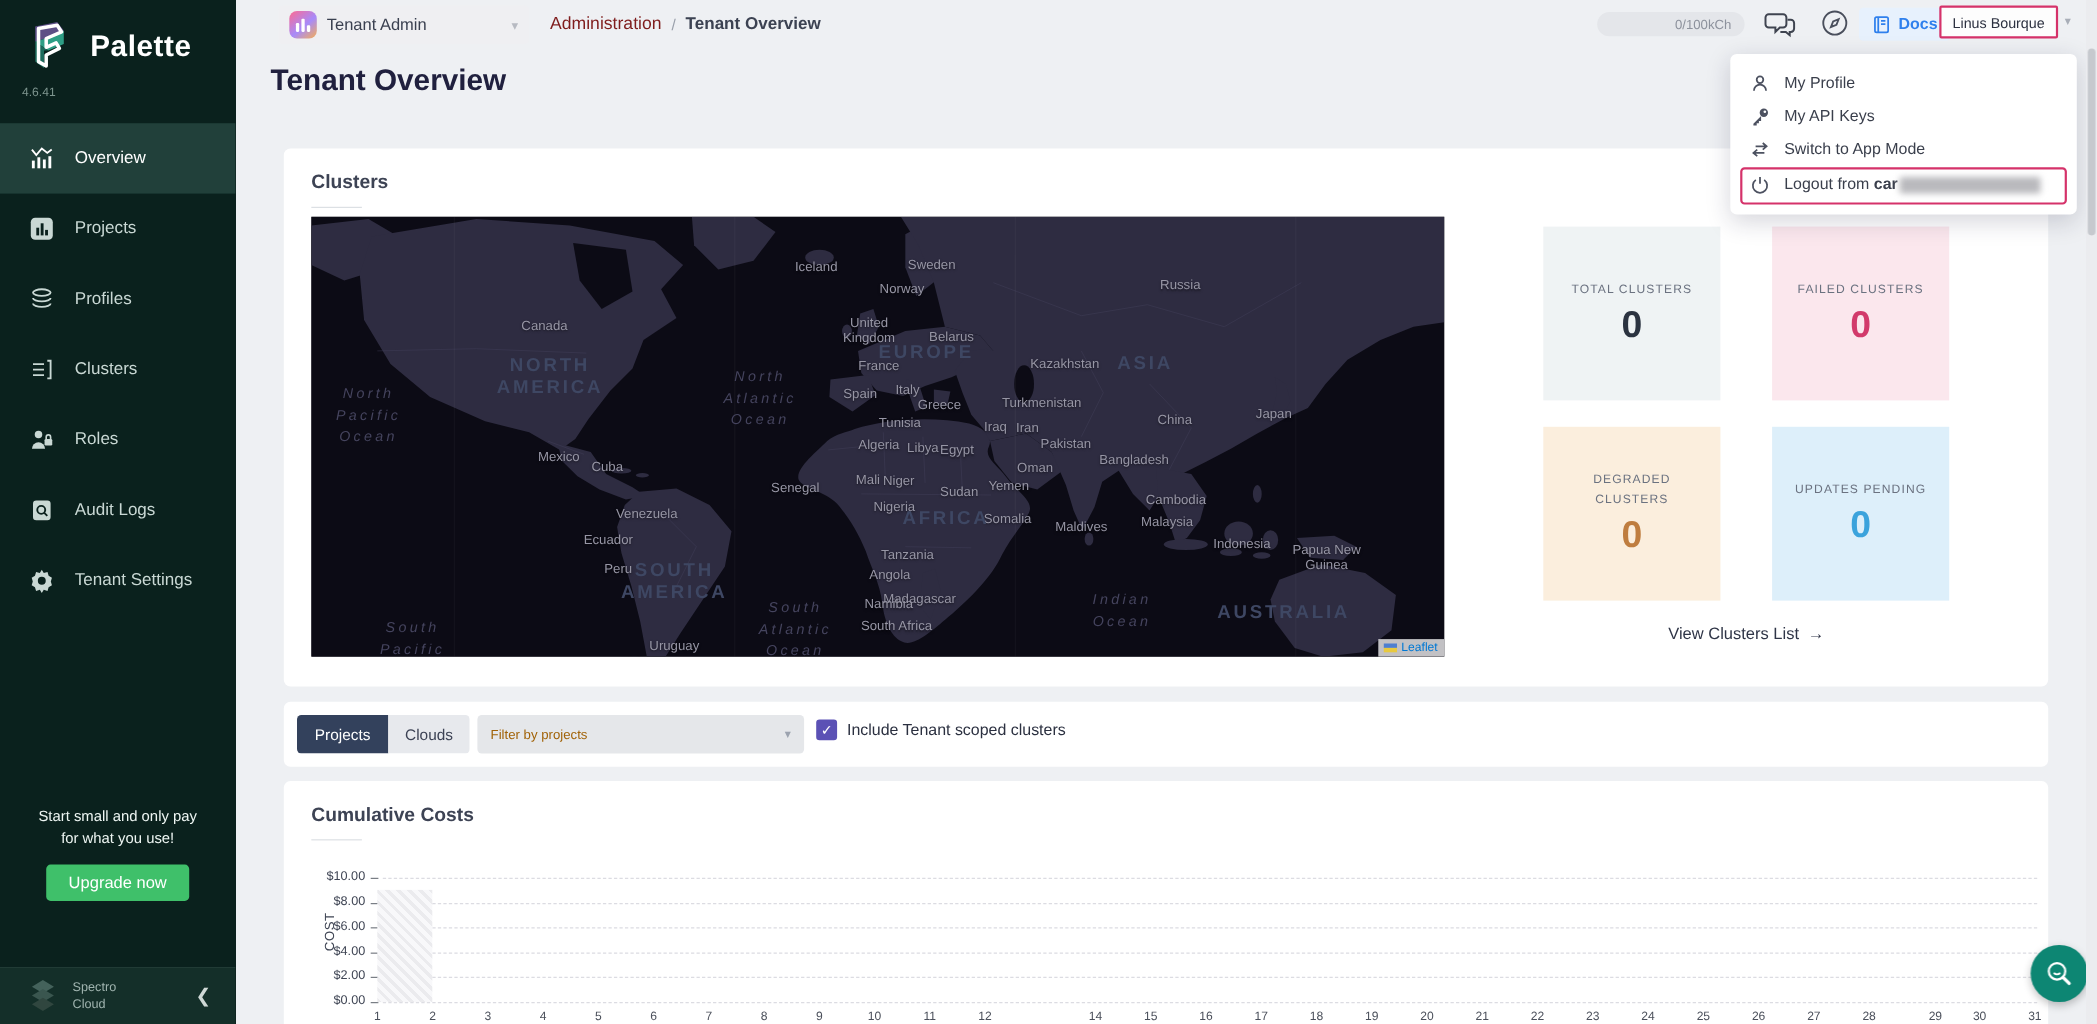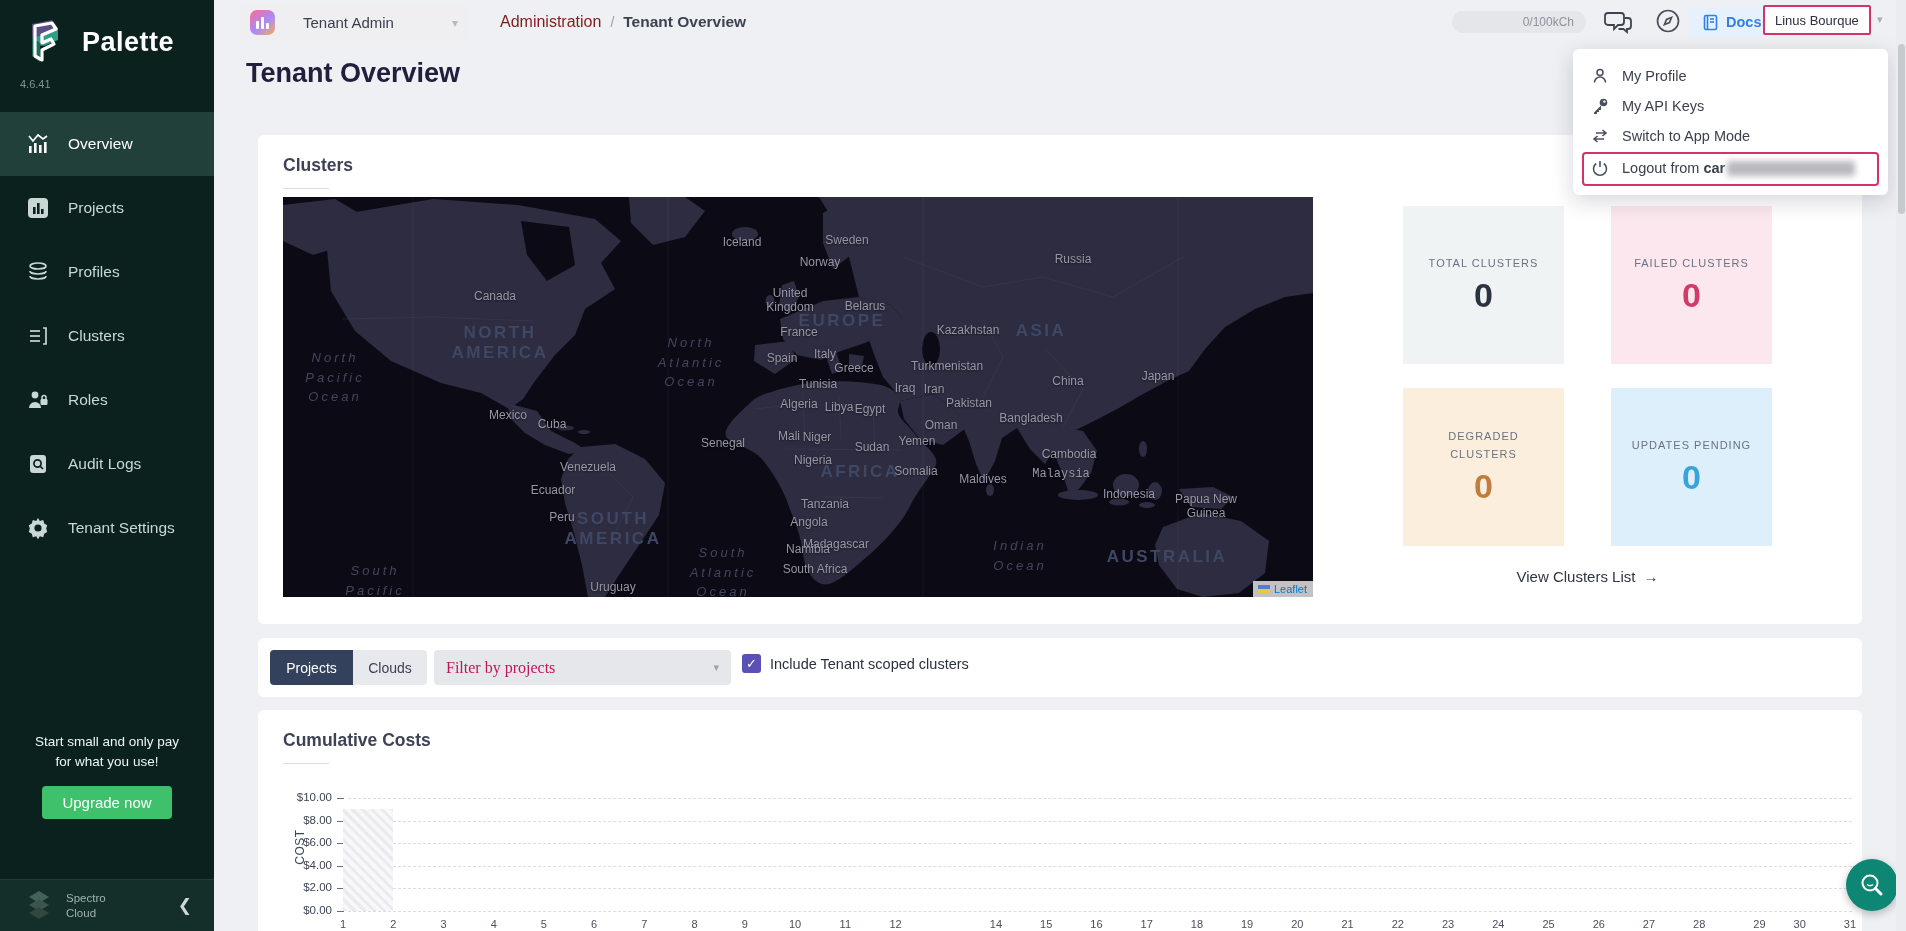--- a/index.html
+++ b/index.html
@@ -20,21 +20,21 @@
   .upgrade-btn { margin-top:14px; display:inline-block; background:#3fc06a; color:#ffffff; font-size:15px; padding:8px 20px; border:none; border-radius:4px; cursor:pointer; }
   .side-foot { position:absolute; left:0; bottom:0; width:214px; height:52px; background:#142f29; border-top:1px solid rgba(255,255,255,.06); display:flex; align-items:center; padding:0 22px 0 22px; }
   .spectro-logo { width:34px; height:30px; margin-right:10px; }
   .spectro-name { color:#9fb3ae; font-size:11.5px; line-height:1.25; flex:1; }
   .collapse { color:#cfd8d5; font-size:17px; cursor:pointer; }
 
   
   .main { position:absolute; left:214px; top:0; width:1692px; height:931px; }
 
   .topbar { position:relative; height:44px; }
-  .proj-select { position:absolute; left:26px; top:5px; width:228px; height:35px; background:#efeff2; border-radius:4px; display:flex; align-items:center; gap:28px; padding:0 10px; cursor:pointer;justify-content:flex-end; }
+  .proj-select { position:absolute; left:39px; top:5px; width:228px; height:35px; background:#efeff2; border-radius:4px; display:flex; align-items:center; gap:9px; padding:0 10px; cursor:pointer;justify-content:flex-end; }
   .proj-ico { width:25px; height:25px; border-radius:7px; background:linear-gradient(140deg,#f66d9b 5%,#a78bfa 55%,#f6ad55 100%); position:relative; }
   .proj-ico i { position:absolute; bottom:6px; background:#fff; width:3px; border-radius:1px; }
   .proj-ico i:nth-child(1){ left:6px; height:8px; }
   .proj-ico i:nth-child(2){ left:11px; height:12px; }
   .proj-ico i:nth-child(3){ left:16px; height:6px; }
   .proj-label { font-size:15px; color:#3a4050; }
   .proj-chev { margin-left:auto; color:#b7bac2; font-size:12px; }
   .crumb { position:absolute; left:286px; top:0; height:44px; display:flex; align-items:center; gap:9px; }
   .crumb-link { color:#7f1d1d; font-size:16px; cursor:pointer; }
   .crumb-sep { color:#9aa0ab; font-size:14px; }
@@ -72,21 +72,21 @@
   .view-link { position:absolute; left:1145px; top:433px; width:369px; text-align:center; font-size:15px; color:#2f3547; cursor:pointer; }
   .view-link b { font-weight:normal; }
   .view-arrow { margin-left:8px; }
 
   .filter-card { top:638px; height:59px; }
   .tabs { position:absolute; left:12px; top:12px; height:35px; display:flex; border-radius:4px; overflow:hidden; }
   .tab { height:35px; display:flex; align-items:center; justify-content:center; font-size:14px; cursor:pointer; }
   .tab.active { background:#33415c; color:#ffffff; width:83px; }
   .tab.inactive { background:#e7e9ed; color:#3c4254; width:74px; }
   .filter-select { position:absolute; left:176px; top:12px; width:297px; height:35px; background:#e5e7ea; border-radius:4px; display:flex; align-items:center; padding:0 12px; cursor:pointer; }
-  .filter-ph { color:#be185d; font-size:16px; flex:1;font-family:Liberation Serif, serif; }
+  .filter-ph { color:#a16207; font-size:12px; flex:1; }
   .filter-chev { color:#9ca3af; font-size:11px; }
   .checkbox-row { position:absolute; left:484px; top:16px; display:flex; align-items:center; gap:9px; cursor:pointer; }
   .cbox { width:19px; height:19px; border-radius:3px; background:#5b51b5; color:#fff; font-size:13px; display:flex; align-items:center; justify-content:center; }
   .cbox-label { font-size:14.5px; color:#2b3040; }
 
   .chart-card { top:710px; height:260px; }
   .ylab { position:absolute; left:24px; top:130px; transform:rotate(-90deg); transform-origin:center; font-size:12px; color:#3f4554; letter-spacing:.5px; }
   .ytick-label { position:absolute; width:62px; text-align:right; font-size:11.5px; color:#3f4554; }
   .ytick-dash { position:absolute; width:7px; border-top:1.5px solid #6b7078; }
   .gridline { position:absolute; left:90px; width:1504px; border-top:1px dashed #dcdce2; }
@@ -328,21 +328,21 @@
           <div class="map-label ml-country" style="left: 506px; top: 240px;">Mali</div>
           <div class="map-label ml-country" style="left: 534px; top: 241px;">Niger</div>
           <div class="map-label ml-country" style="left: 440px; top: 247px;">Senegal</div>
           <div class="map-label ml-country" style="left: 634px; top: 245px;">Yemen</div>
           <div class="map-label ml-country" style="left: 589px; top: 251px;">Sudan</div>
           <div class="map-label ml-country" style="left: 530px; top: 264px;">Nigeria</div>
           <div class="map-label ml-country" style="left: 786px; top: 258px;">Cambodia</div>
           <div class="map-label ml-country" style="left: 305px; top: 271px;">Venezuela</div>
           <div class="map-label ml-country" style="left: 633px; top: 275px;">Somalia</div>
           <div class="map-label ml-country" style="left: 700px; top: 283px;">Maldives</div>
-          <div class="map-label ml-country" style="left: 778px; top: 278px; font-family: Liberation Mono, monospace;">Malaysia</div>
+          <div class="map-label ml-country" style="left: 778px; top: 278px;">Malaysia</div>
           <div class="map-label ml-country" style="left: 270px; top: 294px;">Ecuador</div>
           <div class="map-label ml-country" style="left: 846px; top: 298px;">Indonesia</div>
           <div class="map-label ml-country" style="left: 923px; top: 310px;">Papua New
 Guinea</div>
           <div class="map-label ml-country" style="left: 279px; top: 321px;">Peru</div>
           <div class="map-label ml-country" style="left: 542px; top: 308px;">Tanzania</div>
           <div class="map-label ml-country" style="left: 526px; top: 326px;">Angola</div>
           <div class="map-label ml-country" style="left: 553px; top: 348px;">Madagascar</div>
           <div class="map-label ml-country" style="left: 525px; top: 353px;">Namibia</div>
           <div class="map-label ml-country" style="left: 294px; top: 370px; margin-top: 36px;">Chile</div>

